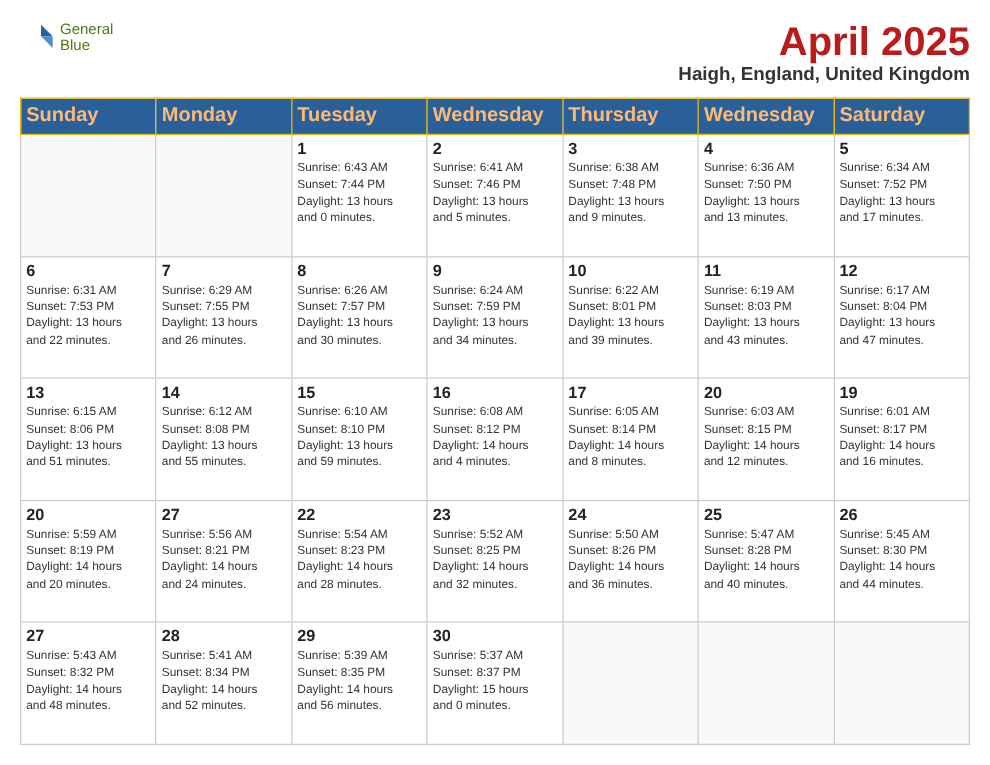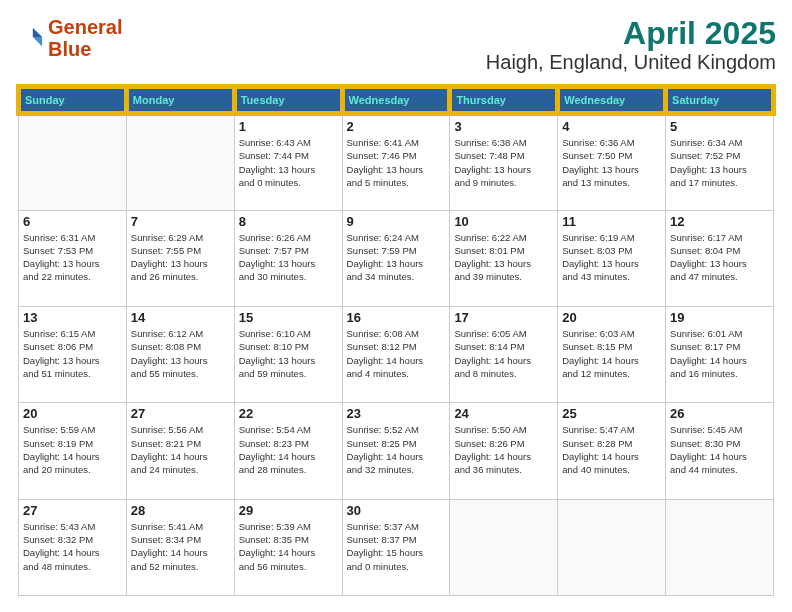--- a/index.html
+++ b/index.html
@@ -22,60 +22,60 @@
       justify-content: space-between;
       align-items: flex-start;
       margin-bottom: 10px;
     }
     .logo {
       display: flex;
       align-items: center;
       gap: 4px;
     }
     .logo-text {
-      font-size: 20px;
-      font-weight: bold;
-      color: #c2410c;
+      font-size: 12px;
+      font-weight: normal;
+      color: #4d7c0f;
       line-height: 1.1;
     }
     .logo-text span {
       display: block;
     }
     .logo-icon {
       width: 28px;
       height: 28px;
     }
     .title-area {
       text-align: right;
     }
     .month-title {
       font-size: 32px;
       font-weight: bold;
-      color: #0f766e;
+      color: #b91c1c;
       line-height: 1.1;
     }
     .location {
-      font-size: 20px;
+      font-size: 15px;
       color: #333;
-      font-weight: normal;
+      font-weight: bold;
     }
     .calendar {
       flex: 1;
       border: 1px solid #ccc;
       border-collapse: collapse;
       width: 100%;
       table-layout: fixed;
     }
     .calendar thead tr th {
       background: #2a6099;
-      color: #5eead4;
-      font-size: 11px;
+      color: #fdba74;
+      font-size: 16px;
       font-weight: bold;
       padding: 5px 4px;
-      border: 5px solid #eab308;
+      border: 1px solid #eab308;
       text-align: left;
     }
     .calendar tbody tr td {
       border: 1px solid #ccc;
       vertical-align: top;
       padding: 3px 4px;
       font-size: 9.5px;
       color: #333;
       height: 88px;
     }

